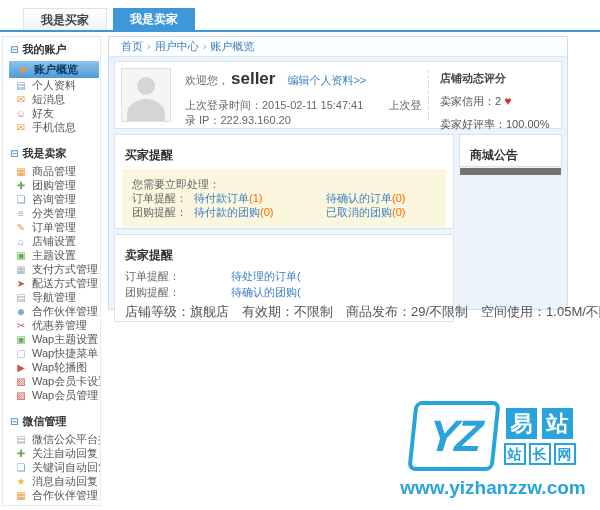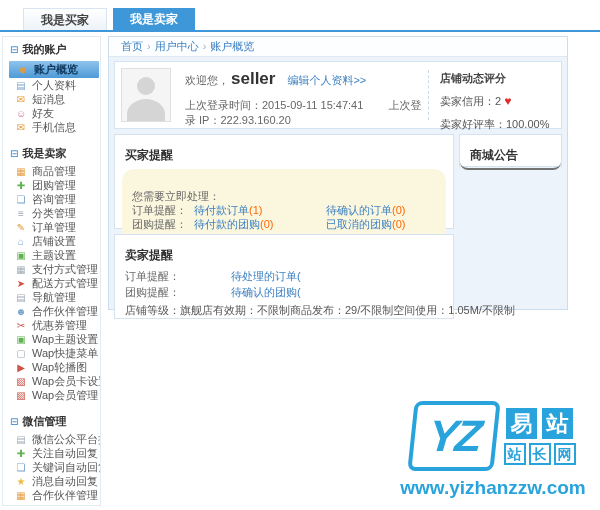--- a/index.html
+++ b/index.html
@@ -60,29 +60,29 @@
   .rating .rrow { margin-top:8px; }
   .heart { color:#e02b2b; font-size:12px; }
 
   .cols { position:absolute; top:97px; left:5px; right:5px; bottom:5px; display:flex; gap:5px; }
   .left-col { width:340px; display:flex; flex-direction:column; gap:5px; flex:none; }
   .right-col { flex:1; }
   .box { background:#fff; border:1px solid #d5e2f0; }
   .box-h { padding:12px 10px 4px; font-size:12px; font-weight:bold; color:#333; }
   .buyer-box { height:95px; }
   .seller-box { flex:1; }
-  .yellow { margin:1px 7px 7px; background:#fbf7df; padding:20px 10px; font-size:11px; color:#666;border-radius:12px; }
+  .yellow { margin:1px 7px 7px; background:#fbf7df; padding:8px 10px; font-size:11px; color:#666; }
   .y-row { display:flex; line-height:14px; }
   .y-label { width:62px; flex:none; }
   .y-link { width:132px; color:#3a7fc1; cursor:pointer; flex:none; }
   .y-cnt { color:#f60; }
   .s-row { padding:0 10px; line-height:16px; font-size:11px; color:#666; display:flex; }
   .s-label { width:62px; flex:none; }
-  .stats { padding:3px 10px 0; font-size:11px; color:#555; display:flex; white-space:nowrap; }
-  .ann-box .box-h { border-bottom:2px solid #737373;border-radius:8px; }
+  .stats { padding:3px 10px 0; font-size:13px; color:#555; display:flex; gap:13px; white-space:nowrap; }
+  .ann-box .box-h { border-bottom:7px solid #737373; }
   .ann-box { height:33px; }
 
   
   .wm { position:absolute; left:392px; top:401px; width:202px; text-align:center; }
   .wm-top { display:flex; justify-content:center; align-items:center; gap:7px; }
   .yz { width:86px; height:70px; border:4px solid #29a3dc; border-radius:8px;
         transform:skewX(-6deg); display:flex; align-items:center; justify-content:center; background:#fff; }
   .yz span { font-size:44px; font-weight:bold; color:#29a3dc; font-style:italic; letter-spacing:-3px; }
   .wm-right { display:flex; flex-direction:column; gap:4px; }
   .sq-row { display:flex; gap:5px; justify-content:center; }
@@ -267,21 +267,21 @@
       <a>首页</a><span class="crumb-sep">›</span><a>用户中心</a><span class="crumb-sep">›</span><a>账户概览</a>
     </div>
 
     <div class="user-box">
       <div class="avatar"></div>
       <div class="uinfo">
         <div>
           <span>欢迎您，</span><span class="uname">seller</span><span class="ulink">编辑个人资料&gt;&gt;</span>
         </div>
         <div class="urow2">
-          <span class="sp"><span>上次登录时间：</span><span>2015-09-11 15:47:41</span></span>
+          <span class="sp"><span>上次登录时间：</span><span>2015-02-11 15:47:41</span></span>
           <span><span>上次登录 IP：</span><span>222.93.160.20</span></span>
         </div>
         <div class="urow3">
           <span>您有</span><span class="cnt">0</span><span>条短消息，</span><span class="blue-link">点击查看</span>
         </div>
       </div>
       <div class="udivider"></div>
       <div class="rating">
         <div class="rt">店铺动态评分</div>
         <div class="rrow">

